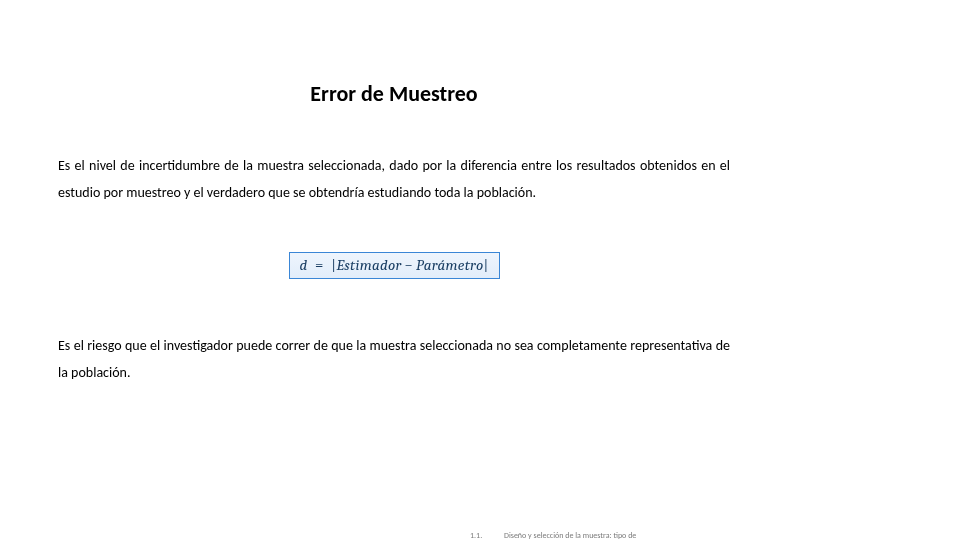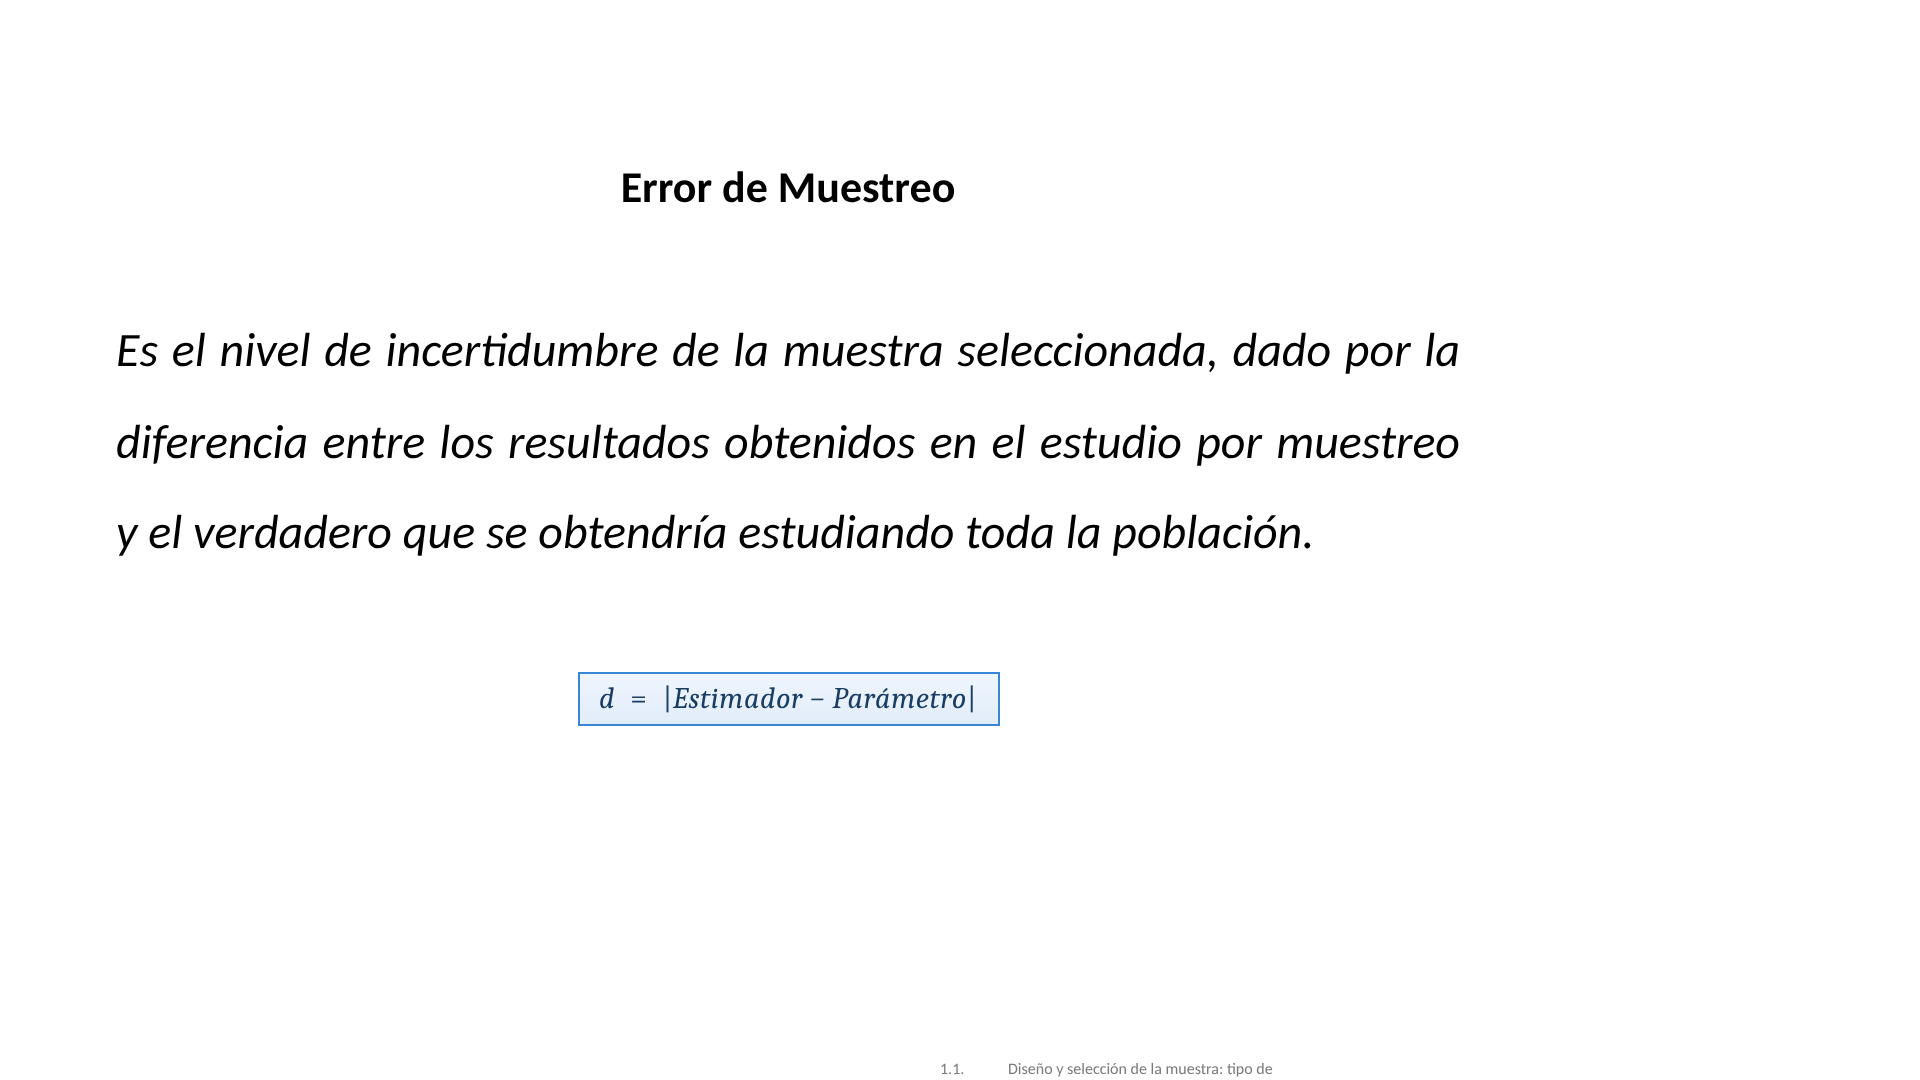--- a/index.html
+++ b/index.html
@@ -20,26 +20,25 @@
     padding: 80px 58px 0 58px;
     position: relative;
   }
   .title {
     text-align: center;
     font-weight: 700;
     font-size: 22px;
     margin: 0 0 46px 0;
   }
   .para {
-    font-size: 24px;
+    font-size: 14px;
     line-height: 1.9;
     margin: 0 0 46px 0;
     text-align: justify;
     text-justify: inter-word;
-    font-style: italic;
   }
   .formula-wrap {
     text-align: center;
     margin: 0 0 54px 0;
   }
   .formula {
     display: inline-block;
     border: 1px solid #3a86d6;
     background: linear-gradient(#eef5fd, #e2edfa);
     padding: 3px 10px 4px 10px;
@@ -87,19 +86,20 @@
   <p class="para">Es el nivel de incertidumbre de la muestra seleccionada, dado por la diferencia entre los resultados obtenidos en el estudio por muestreo y el verdadero que se obtendría estudiando toda la población.</p>
 
   <div class="formula-wrap">
     <span class="formula">
       <span>d</span>
       <span style="font-style:normal;padding:0 4px;">=</span>
       <span class="abs">|</span><span>Estimador</span><span class="minus">−</span><span>Parámetro</span><span class="abs">|</span>
     </span>
   </div>
 
+  <p class="para">Es el riesgo que el investigador puede correr de que la muestra seleccionada no sea completamente representativa de la población.</p>
 
   <div class="footer">
     <span class="pg">1.1.</span>
     <span class="txt">Diseño y selección de la muestra: tipo de muestras (aleatorias y no aleatorias). Error de muestreo, sesgo de selección y sesgos. Preferencia de muestras aleatorias. Tipos de muestreo</span>
   </div>
 
 </div>
 
 </body></html>

